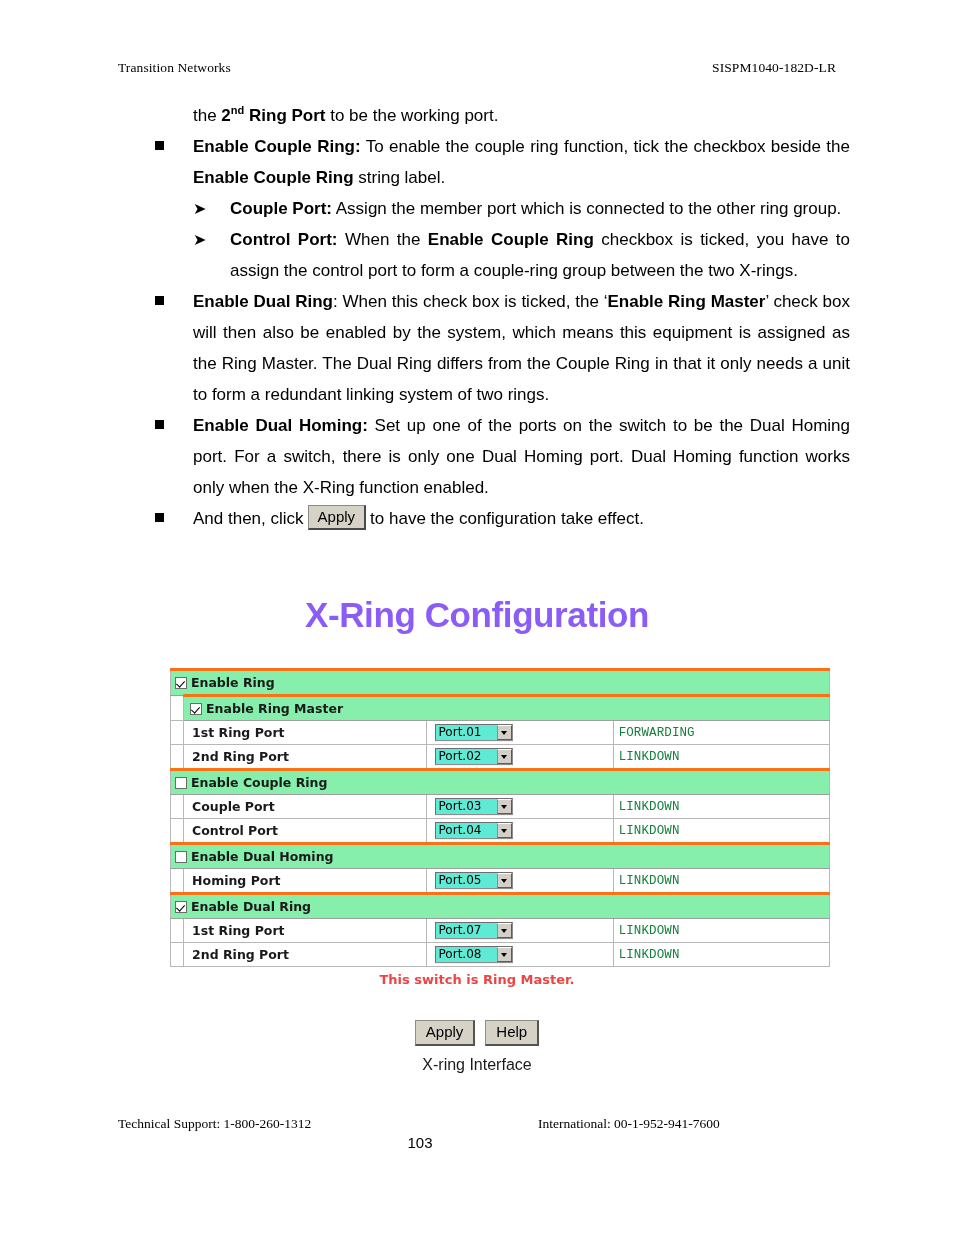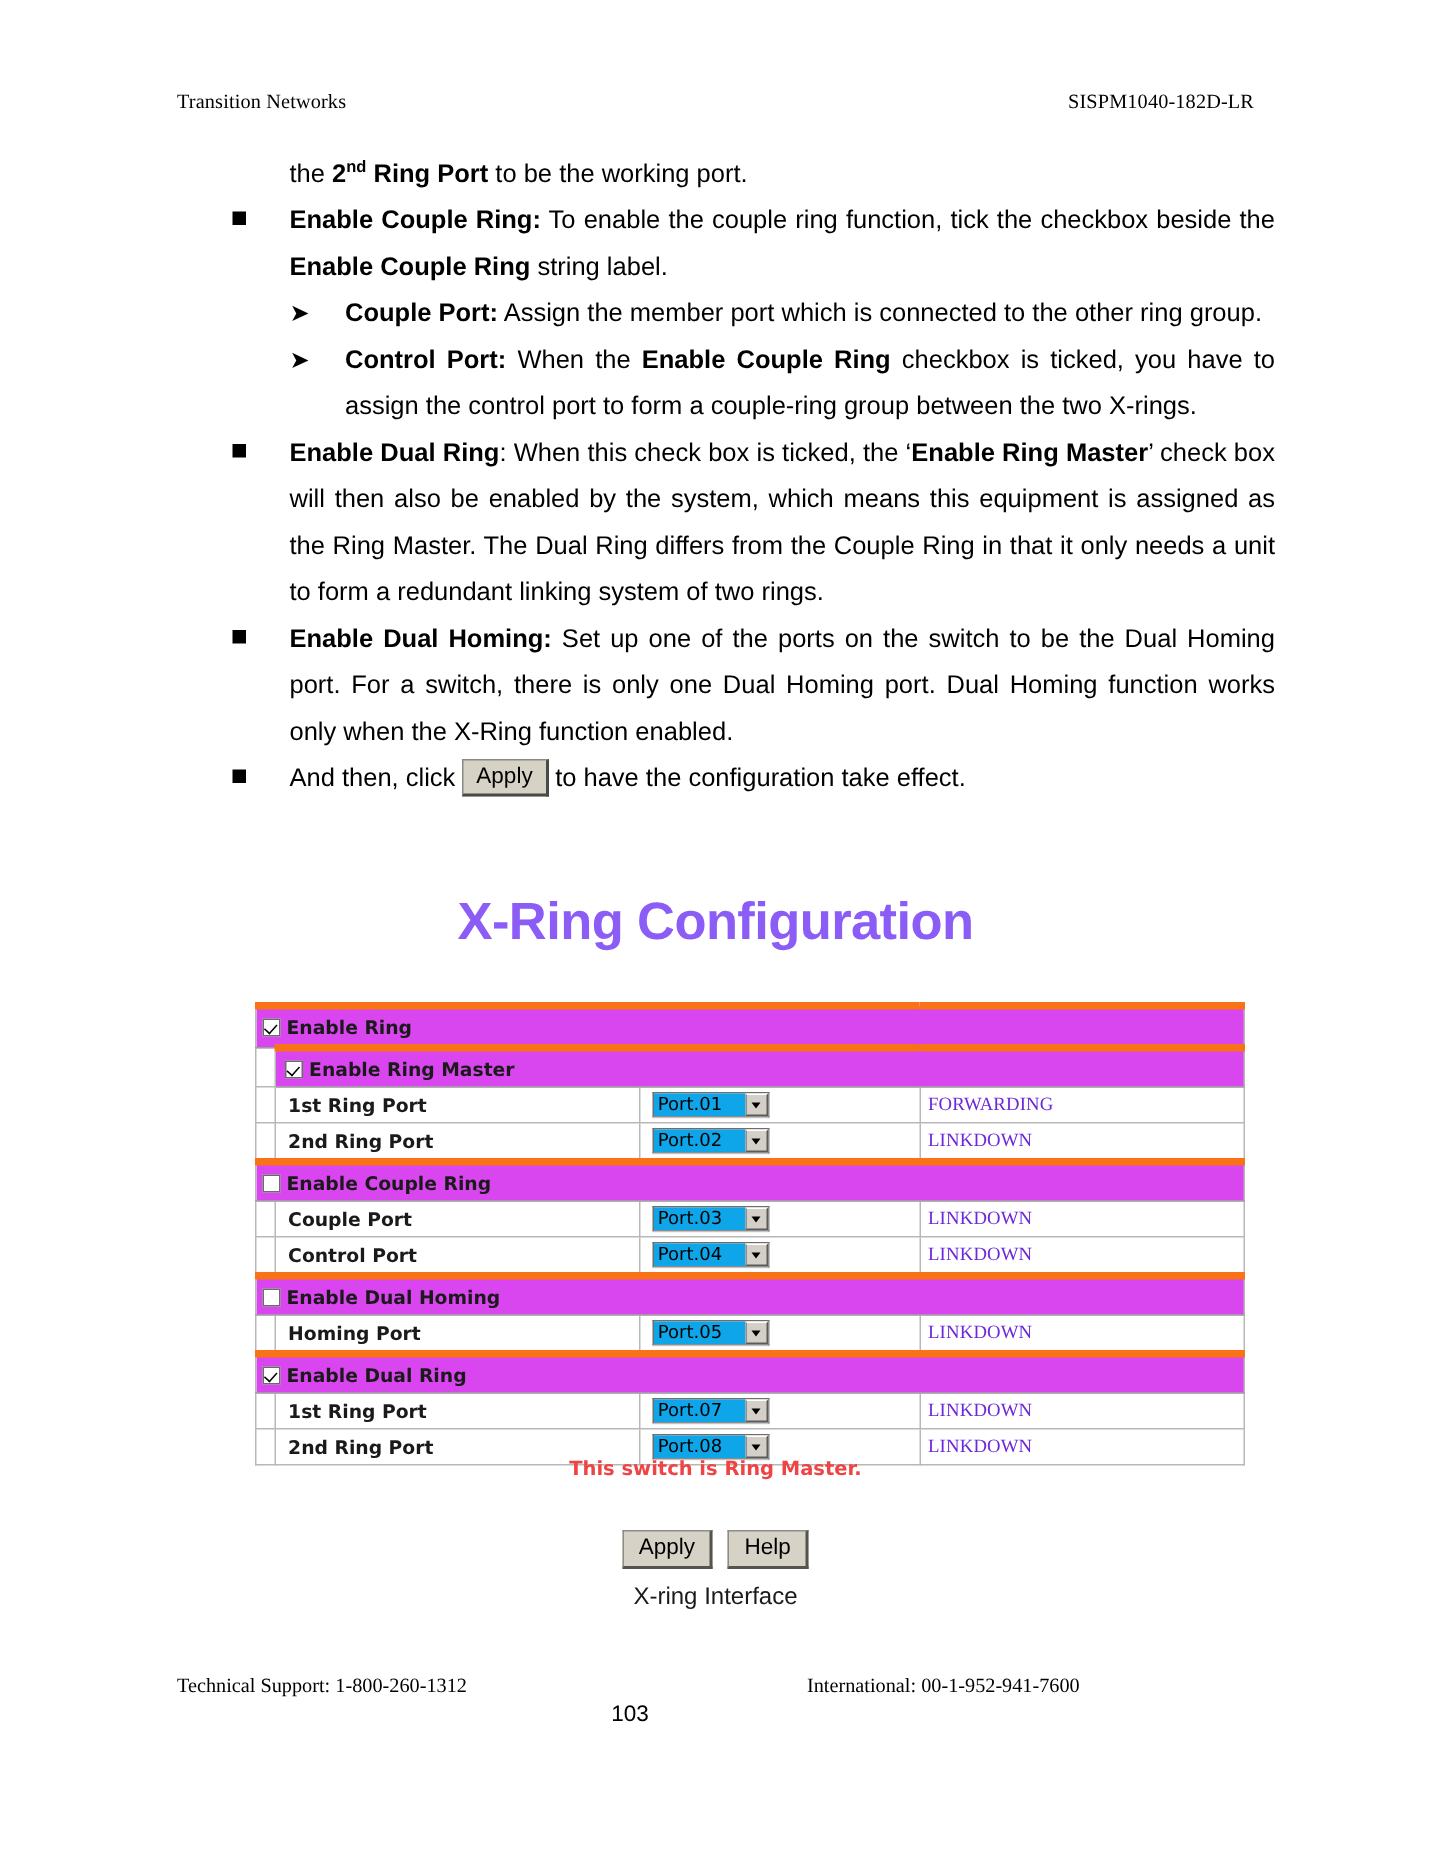--- a/index.html
+++ b/index.html
@@ -120,22 +120,22 @@
     background: #ffffff;
   }
   .ring-table td {
     border: 1px solid #b8b8b8;
     padding: 0;
     height: 23px;
     vertical-align: middle;
     white-space: nowrap;
   }
   tr.grouprow td {
-    background: #d946ef;
-    border-top: 5px solid #f97316;
+    background: #86efac;
+    border-top: 3px solid #f97316;
     border-bottom: 1px solid #9e9e9e;
   }
   .col-indent { width: 12px; }
   .col-label  { width: 240px; }
   .col-select { width: 185px; }
   .col-status { width: 214px; }
 
   .grouplabel {
     font-weight: bold;
     font-size: 12.5px;
@@ -145,24 +145,24 @@
     gap: 4px;
     color: #1a1a1a;
   }
   .rowlabel {
     font-weight: bold;
     font-size: 12.5px;
     padding-left: 8px;
     color: #1a1a1a;
   }
   .statuscell {
-    font-family: Liberation Serif, serif;
+    font-family: Liberation Mono, monospace;
     font-size: 12.5px;
     padding-left: 5px;
-    color: #6d28d9;
+    color: #15803d;
     letter-spacing: .1px;
   }
 
   
   .cbx {
     width: 12px;
     height: 12px;
     border: 1px solid #6b6b6b;
     background: #ffffff;
     box-sizing: border-box;
@@ -196,21 +196,21 @@
     width: 78px;
     box-shadow: 0 1px 0 #f2f2f2;
   }
   .selbox .seltext {
     flex: 1 1 auto;
     padding: 0 2px 0 3px;
     font-family: "DejaVu Sans", sans-serif;
     font-size: 12px;
     line-height: 15px;
     color: #000;
-    background: #0ea5e9;
+    background: #5eead4;
     display: flex;
     align-items: center;
   }
   .selbox .selarrow {
     width: 15px;
     flex: 0 0 15px;
     background: #d4d0c8;
     border-left: 1px solid #8d8d8d;
     border-top: 1px solid #ffffff;
     border-right: 1px solid #5b5b5b;

